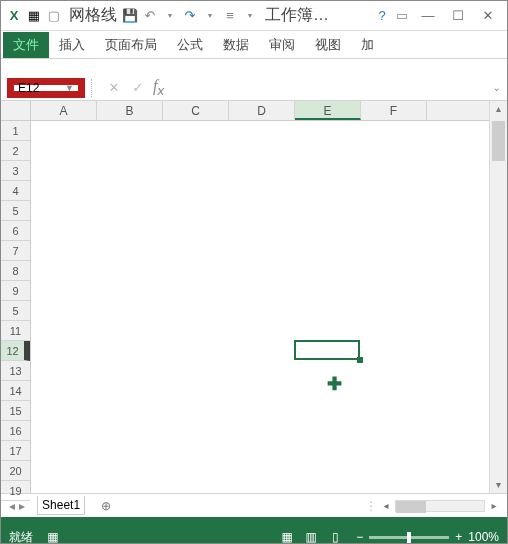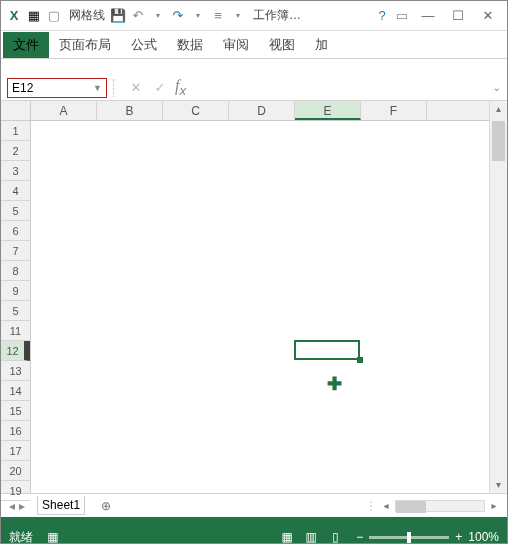--- a/index.html
+++ b/index.html
@@ -1,32 +1,32 @@
 <!DOCTYPE html>
 <html><head>
 <meta charset="utf-8">
 <style>
 * { margin: 0; padding: 0; box-sizing: border-box; font-family: "Microsoft YaHei", "Segoe UI", sans-serif; }
 body { background: #fff; width: 508px; height: 544px; border: 1px solid #888; position: relative; overflow: hidden; }
 
 .titlebar { height: 30px; background: #fff; display: flex; align-items: center; padding: 0 4px; border-bottom: 1px solid #ddd; }
 .titlebar .ico { width: 18px; height: 18px; margin-right: 2px; display: flex; align-items: center; justify-content: center; font-size: 13px; }
-.titlebar .txt { font-size: 12px; color: #444; margin: 0 4px; }
+.titlebar .txt { font-size: 16px; color: #444; margin: 0 4px; }
 .titlebar .spacer { flex: 1; }
 .wbtns { display: flex; }
 .wbtn { width: 30px; height: 22px; display: flex; align-items: center; justify-content: center; color: #666; font-size: 13px; }
 .wbtn.close { color: #666; }
 
 .ribbon-tabs { height: 28px; background: #fff; display: flex; align-items: flex-end; padding-left: 2px; border-bottom: 1px solid #d4d4d4; }
 .tab { padding: 4px 10px; font-size: 13px; color: #444; }
-.tab.file { background: #217346; color: #000000; font-weight: 500; }
+.tab.file { background: #217346; color: #86efac; font-weight: 500; }
 .ribbon-spacer { height: 16px; background: #fff; }
 
 .formula-bar { height: 26px; display: flex; align-items: center; border-bottom: 1px solid #d4d4d4; padding-left: 6px; }
-.namebox { width: 100px; height: 20px; border: 1px solid #b91c1c; font-size: 12px; padding: 1px 4px; display: flex; align-items: center; justify-content: space-between; }
+.namebox { width: 78px; height: 20px; border: 7px solid #b91c1c; font-size: 12px; padding: 1px 4px; display: flex; align-items: center; justify-content: space-between; }
 .namebox .dd { color: #888; font-size: 9px; }
 .fbtn { width: 22px; height: 20px; display: flex; align-items: center; justify-content: center; color: #bbb; font-size: 13px; margin-left: 2px; }
 .fx { font-style: italic; color: #888; font-family: "Times New Roman"; font-size: 16px; margin-left: 4px; }
 .formula-bar .expand { margin-left: auto; margin-right: 6px; color: #888; font-size: 10px; }
 
 .grid-wrap { position: relative; height: 392px; display: flex; }
 .colheads { position: absolute; top: 0; left: 30px; right: 18px; height: 20px; display: flex; background: #f0f0f0; border-bottom: 1px solid #ccc; }
 .colhead { width: 66px; border-right: 1px solid #d4d4d4; text-align: center; font-size: 12px; color: #555; line-height: 20px; }
 .colhead.sel { background: #d6e9d8; border-bottom: 2px solid #217346; }
 .selectall { position: absolute; top: 0; left: 0; width: 30px; height: 20px; background: #f0f0f0; border-right: 1px solid #ccc; border-bottom: 1px solid #ccc; }
@@ -81,20 +81,21 @@
   <span class="ico" style="color:#888;">▭</span>
   <div class="wbtns">
     <div class="wbtn">—</div>
     <div class="wbtn">☐</div>
     <div class="wbtn close">✕</div>
   </div>
 </div>
 
 <div class="ribbon-tabs">
   <div class="tab file">文件</div>
+  <div class="tab">插入</div>
   <div class="tab">页面布局</div>
   <div class="tab">公式</div>
   <div class="tab">数据</div>
   <div class="tab">审阅</div>
   <div class="tab">视图</div>
   <div class="tab">加</div>
 </div>
 <div class="ribbon-spacer"></div>
 
 <div class="formula-bar">

